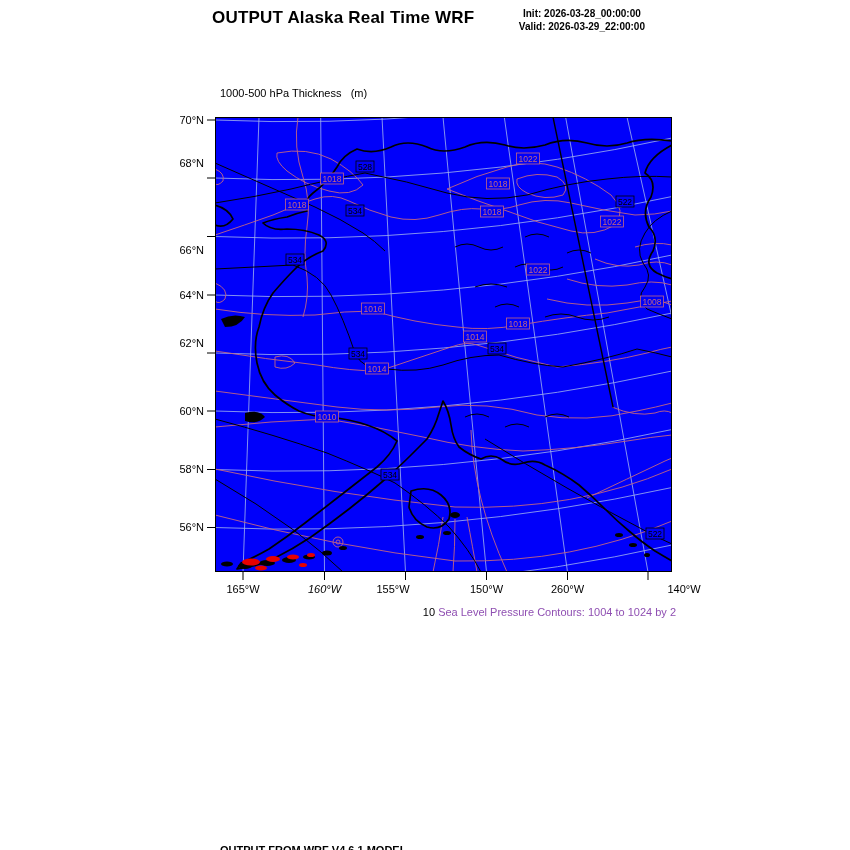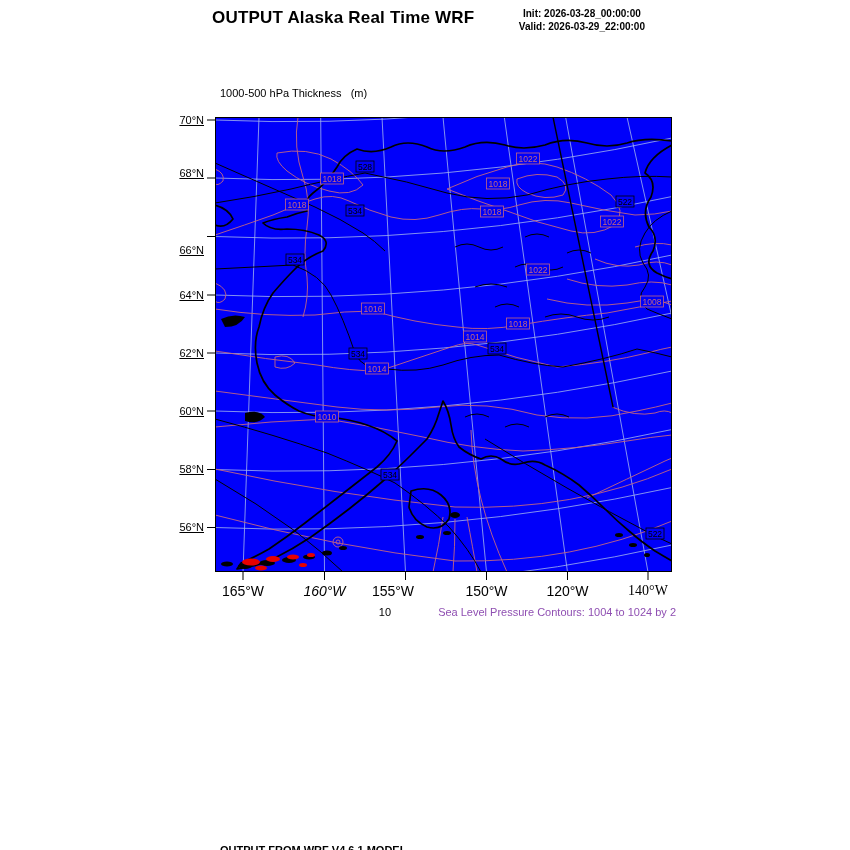--- a/index.html
+++ b/index.html
@@ -6,25 +6,25 @@
   body{
     width:850px;height:850px;position:relative;background:#ffffff;
     font-family:"Liberation Sans","DejaVu Sans",sans-serif;color:#000;
     overflow:hidden;
   }
   .abs{position:absolute;}
   .title{left:212px;top:8px;font-size:17px;font-weight:bold;letter-spacing:.2px;}
   .initblock{right:205px;top:7px;text-align:center;font-size:10px;font-weight:bold;line-height:13px;}
   .legend{left:220px;top:65px;font-size:11px;line-height:11.7px;white-space:pre;}
   .mapwrap{left:215px;top:117px;width:457px;height:455px;}
-  .latlab{position:absolute;right:646px;width:60px;text-align:right;font-size:11px;line-height:13px;text-decoration:underline;}
-  .lonlab{position:absolute;top:583px;width:50px;text-align:center;font-size:14px;}
+  .latlab{position:absolute;right:646px;width:60px;text-align:right;font-size:11px;line-height:13px;}
+  .lonlab{position:absolute;top:583px;width:50px;text-align:center;font-size:11px;}
   .caption{right:174px;top:606px;font-size:11px;white-space:pre;}
   .caption .pfx{color:#000;}
-  .caption .cap{color:#8F4FB2;margin-left:44px;}
+  .caption .cap{color:#8F4FB2;}
   .footer{left:220px;top:818px;font-size:11px;font-weight:bold;line-height:13px;white-space:pre;}
   svg text{font-family:"Liberation Sans","DejaVu Sans",sans-serif;}
 </style>
 </head>
 <body>
 
 <div class="abs title">OUTPUT Alaska Real Time WRF</div>
 <div class="abs initblock">
   <div>Init: 2026-03-28_00:00:00</div>
   <div>Valid: 2026-03-29_22:00:00</div>
@@ -246,33 +246,33 @@
         <line x1="109.5" y1="455" x2="109.5" y2="463"></line>
     <line x1="190.5" y1="455" x2="190.5" y2="463"></line>
         <line x1="271.5" y1="455" x2="271.5" y2="463"></line>
     <line x1="352.5" y1="455" x2="352.5" y2="463"></line>
         <line x1="433" y1="455" x2="433" y2="463"></line>
   </g>
 </svg>
 </div>
 
 <div class="latlab" style="top:113.5px;">70°N</div>
-<div class="latlab" style="top:167px;text-align:right;">68°N</div>
+<div class="latlab" style="top:157px;text-align:right;">68°N</div>
 <div class="latlab" style="top:244px;">66°N</div>
 <div class="latlab" style="top:288.5px;">64°N</div>
-<div class="latlab" style="top:347px;">62°N</div>
+<div class="latlab" style="top:337px;">62°N</div>
 <div class="latlab" style="top:404.5px;">60°N</div>
 <div class="latlab" style="top:463px;">58°N</div>
 <div class="latlab" style="top:521px;">56°N</div>
 
 <div class="lonlab" style="left:218px;">165°W</div>
 <div class="lonlab" style="left:299.5px;font-style:italic;">160°W</div>
 <div class="lonlab" style="left:368px;">155°W</div>
 <div class="lonlab" style="left:461.5px;">150°W</div>
-<div class="lonlab" style="left:542.5px;">120°W</div>
-<div class="lonlab" style="left:623px;font-family:Liberation Serif, serif;">140°W</div>
+<div class="lonlab" style="left:542.5px;">260°W</div>
+<div class="lonlab" style="left:659px;">140°W</div>
 
 <div class="abs caption"><span class="pfx">10</span><span> </span><span class="cap">Sea Level Pressure Contours: 1004 to 1024 by 2</span></div>
 
 <div class="abs footer">
   <div>OUTPUT FROM WRF V4.6.1 MODEL</div>
   
 </div>
 
 </body></html>

